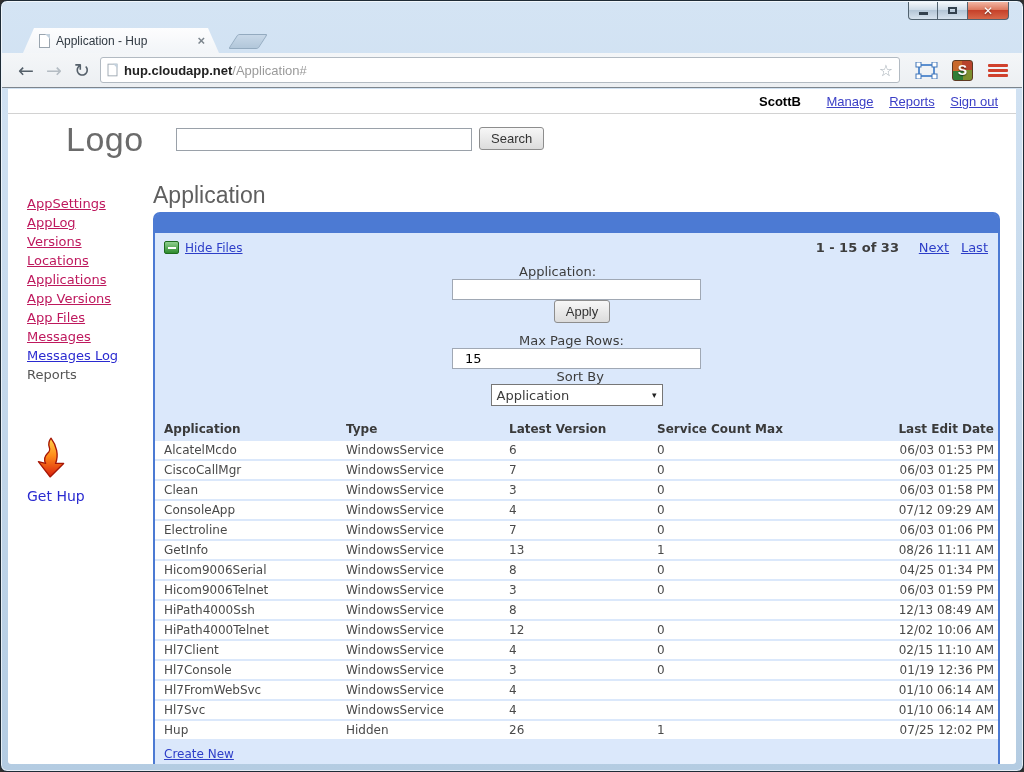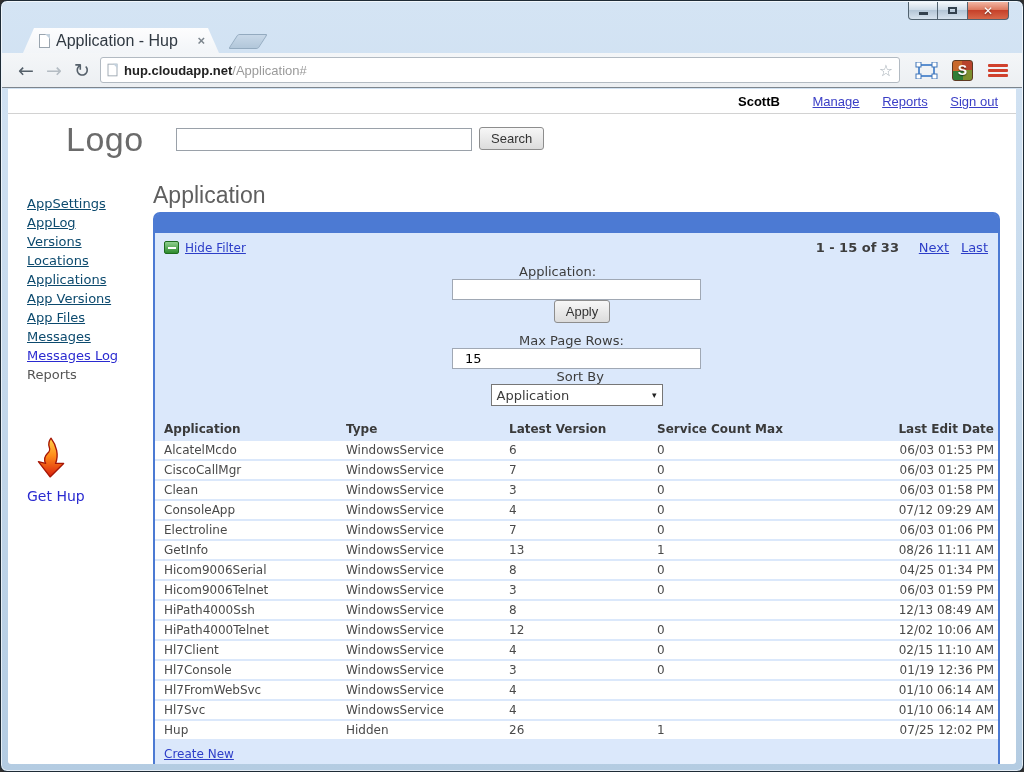--- a/index.html
+++ b/index.html
@@ -25,21 +25,21 @@
              background:linear-gradient(#f2b5a2,#dd7a60 45%,#c6412a 50%,#d8684a);
              color:#fff; font-weight:bold; font-family:"DejaVu Sans",sans-serif;
              text-shadow:0 1px 2px rgba(0,0,0,.5); font-size:12px; }
 
   
   .tabstrip { position:absolute; top:26px; left:0; right:0; height:26px; }
   .tab { position:absolute; left:22px; bottom:0; width:196px; height:25px;
          background:linear-gradient(#fdfdfe,#f2f5f8);
          clip-path:polygon(11px 0, calc(100% - 11px) 0, 100% 100%, 0 100%);
          display:flex; align-items:center; padding:0 14px 0 16px; cursor:pointer; }
-  .tab-title { font-size:16px; color:#303942; flex:1; white-space:nowrap; overflow:hidden; }
+  .tab-title { font-size:12px; color:#303942; flex:1; white-space:nowrap; overflow:hidden; }
   .tab-close { color:#7c858d; font-size:13px; font-weight:bold; cursor:pointer; line-height:1; }
   .newtab { position:absolute; left:232px; bottom:4px; width:30px; height:15px;
             background:linear-gradient(#c8d8e8,#b2c7da); border:1px solid #93aabf;
             border-radius:2px; transform:skewX(-33deg); cursor:pointer; }
 
   
   .page-icon { position:relative; width:11px; height:14px; background:#fff;
                border:1px solid #9aa5af; margin-right:6px; flex:none; }
   .page-icon:before { content:""; position:absolute; top:-1px; right:-1px;
                border-style:solid; border-width:0 5px 5px 0;
@@ -66,35 +66,35 @@
             justify-content:center; text-shadow:0 1px 1px rgba(0,0,0,.6); border:1px solid #5d3a22; }
   .menu-icon { width:20px; margin:0 4px 0 8px; cursor:pointer; }
   .menu-icon i { display:block; height:3px; background:#d0402c; border-radius:1px; margin:2px 0; }
 
   
   .page { position:absolute; top:88px; left:7px; right:7px; bottom:7px; background:#fff;
           border-radius:0 0 3px 3px; overflow:hidden; }
   .userbar { height:25px; text-align:right; padding:5px 18px 0 0; font-size:13px;
              border-bottom:1px solid #d2d2d2; }
   .userbar b { color:#000; margin-right:10px; }
-  .userbar a { color:#3a3ec6; margin-left:19px; text-decoration:underline; cursor:pointer; }
+  .userbar a { color:#3a3ec6; margin-left:12px; text-decoration:underline; cursor:pointer; }
 
   .masthead { position:relative; height:56px;margin-left:40px; }
   .logo { position:absolute; left:18px; top:6px; font-size:34px; color:#6b6b6b; letter-spacing:.5px; }
   .search-input { position:absolute; left:128px; top:14px; width:296px; height:23px;
                   border:1px solid #9aa1a9; font-size:13px; padding:0 5px; }
   .btn { background:linear-gradient(#f7f7f7,#dcdcdc); border:1px solid #8d8d8d;
          border-radius:3px; font-size:13px; color:#333; padding:3px 11px; cursor:pointer;
          font-family:"Liberation Sans",sans-serif; }
   .search-btn { position:absolute; left:431px; top:13px; }
 
   .content { display:flex; }
   .sidebar { width:139px; flex:none; padding:24px 0 0 19px;
              font-family:"DejaVu Sans",sans-serif; font-size:13px; line-height:19px; }
-  .sidebar a { display:block; color:#0c4a6e; text-decoration:underline; cursor:pointer; }
+  .sidebar a { display:block; color:#be185d; text-decoration:underline; cursor:pointer; }
   .sidebar a.bright { color:#2a2ad0; }
   .sidebar .static { color:#555; }
   .gethup { margin-top:52px; }
   .gethup a { display:inline-block; margin-top:2px; color:#2a2ad0; text-decoration:none; font-size:14px; }
   .flame { margin-left:6px; }
 
   .main { flex:1; padding:12px 16px 0 6px; }
   .main h1 { font-size:23px; font-weight:normal; color:#5f5f5f; margin:0 0 3px 0; }
 
   
@@ -231,21 +231,21 @@
       <div class="main">
         <h1>Application</h1>
 
         <div class="panel">
           <div class="panel-titlebar"></div>
 
           <div class="toggle-row">
             <span class="minus-box">
                 <i></i>
               </span>
-            <a class="plink">Hide Filter</a>
+            <a class="plink">Hide Files</a>
             <span class="pager">
               <b>1 - 15 of 33</b>
               <a class="plink">Next</a>
               <a class="plink">Last</a>
             </span>
           </div>
 
           <div class="frow">
             <label>Application:</label>
             <input class="finput" value="" style="">

